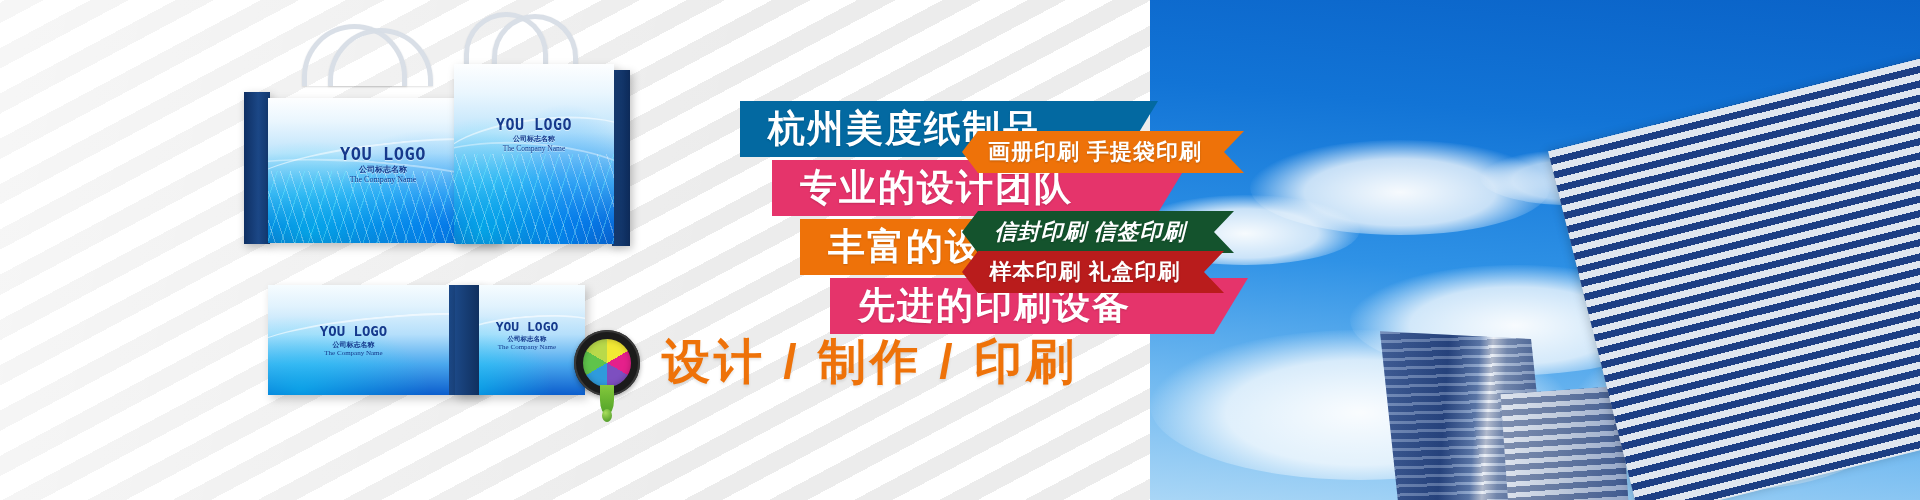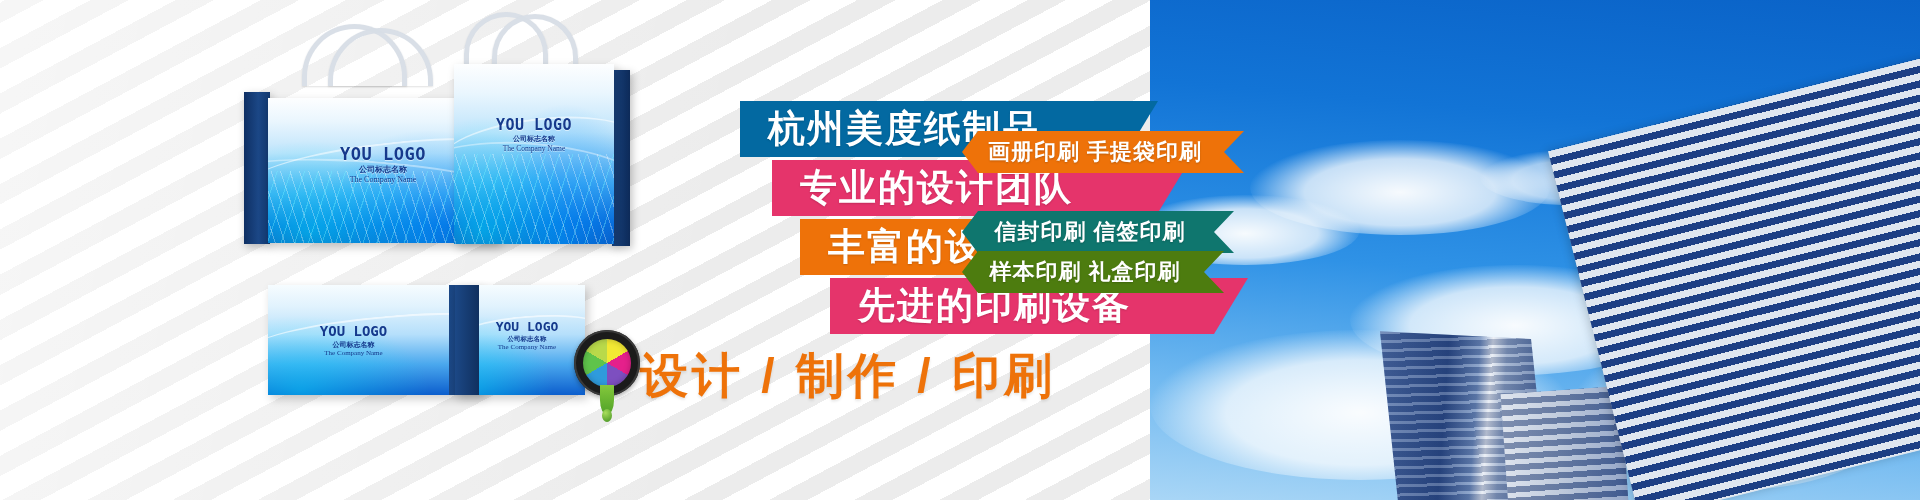--- a/index.html
+++ b/index.html
@@ -228,25 +228,25 @@
   .tag{
     position:absolute;
     display:flex; align-items:center; justify-content:center;
     color:#fff; font-weight:bold; font-size:22px; letter-spacing:1px;
     white-space:nowrap;
     text-shadow:0 1px 2px rgba(0,0,0,.2);
     clip-path:polygon(16px 0, 100% 0, calc(100% - 20px) 50%, 100% 100%, 16px 100%, 0 50%);
   }
   #tag1{ left:962px; top:131px; width:282px; height:42px; background:#ee7209; padding-right:16px;}
   #tag2{ left:962px; top:171px; width:268px; height:42px; background:#e5346b; padding-right:16px;}
-  #tag3{ left:962px; top:211px; width:272px; height:42px; background:#0f766e; padding-right:16px;}
-  #tag4{ left:962px; top:251px; width:262px; height:42px; background:#4d7c0f; padding-right:16px;}
-
-  
-  #slogan-row{ position:absolute; left:574px; top:330px; display:flex; align-items:center; }
+  #tag3{ left:962px; top:211px; width:272px; height:42px; background:#14532d; padding-right:16px;font-style:italic;}
+  #tag4{ left:962px; top:251px; width:262px; height:42px; background:#b91c1c; padding-right:16px;}
+
+  
+  #slogan-row{ position:absolute; left:574px; top:330px; display:flex; gap:22px; }
   .wheel-wrap{ position:relative; width:66px; height:92px; }
   .wheel{
     position:absolute; left:0; top:0; width:66px; height:66px; border-radius:50%;
     background:#1b1b1b;
     box-shadow:0 2px 5px rgba(0,0,0,.35), inset 0 0 0 2px #3a3a3a;
     display:flex; align-items:center; justify-content:center;
   }
   .wheel-inner{
     width:48px; height:48px; border-radius:50%;
     background:conic-gradient(

